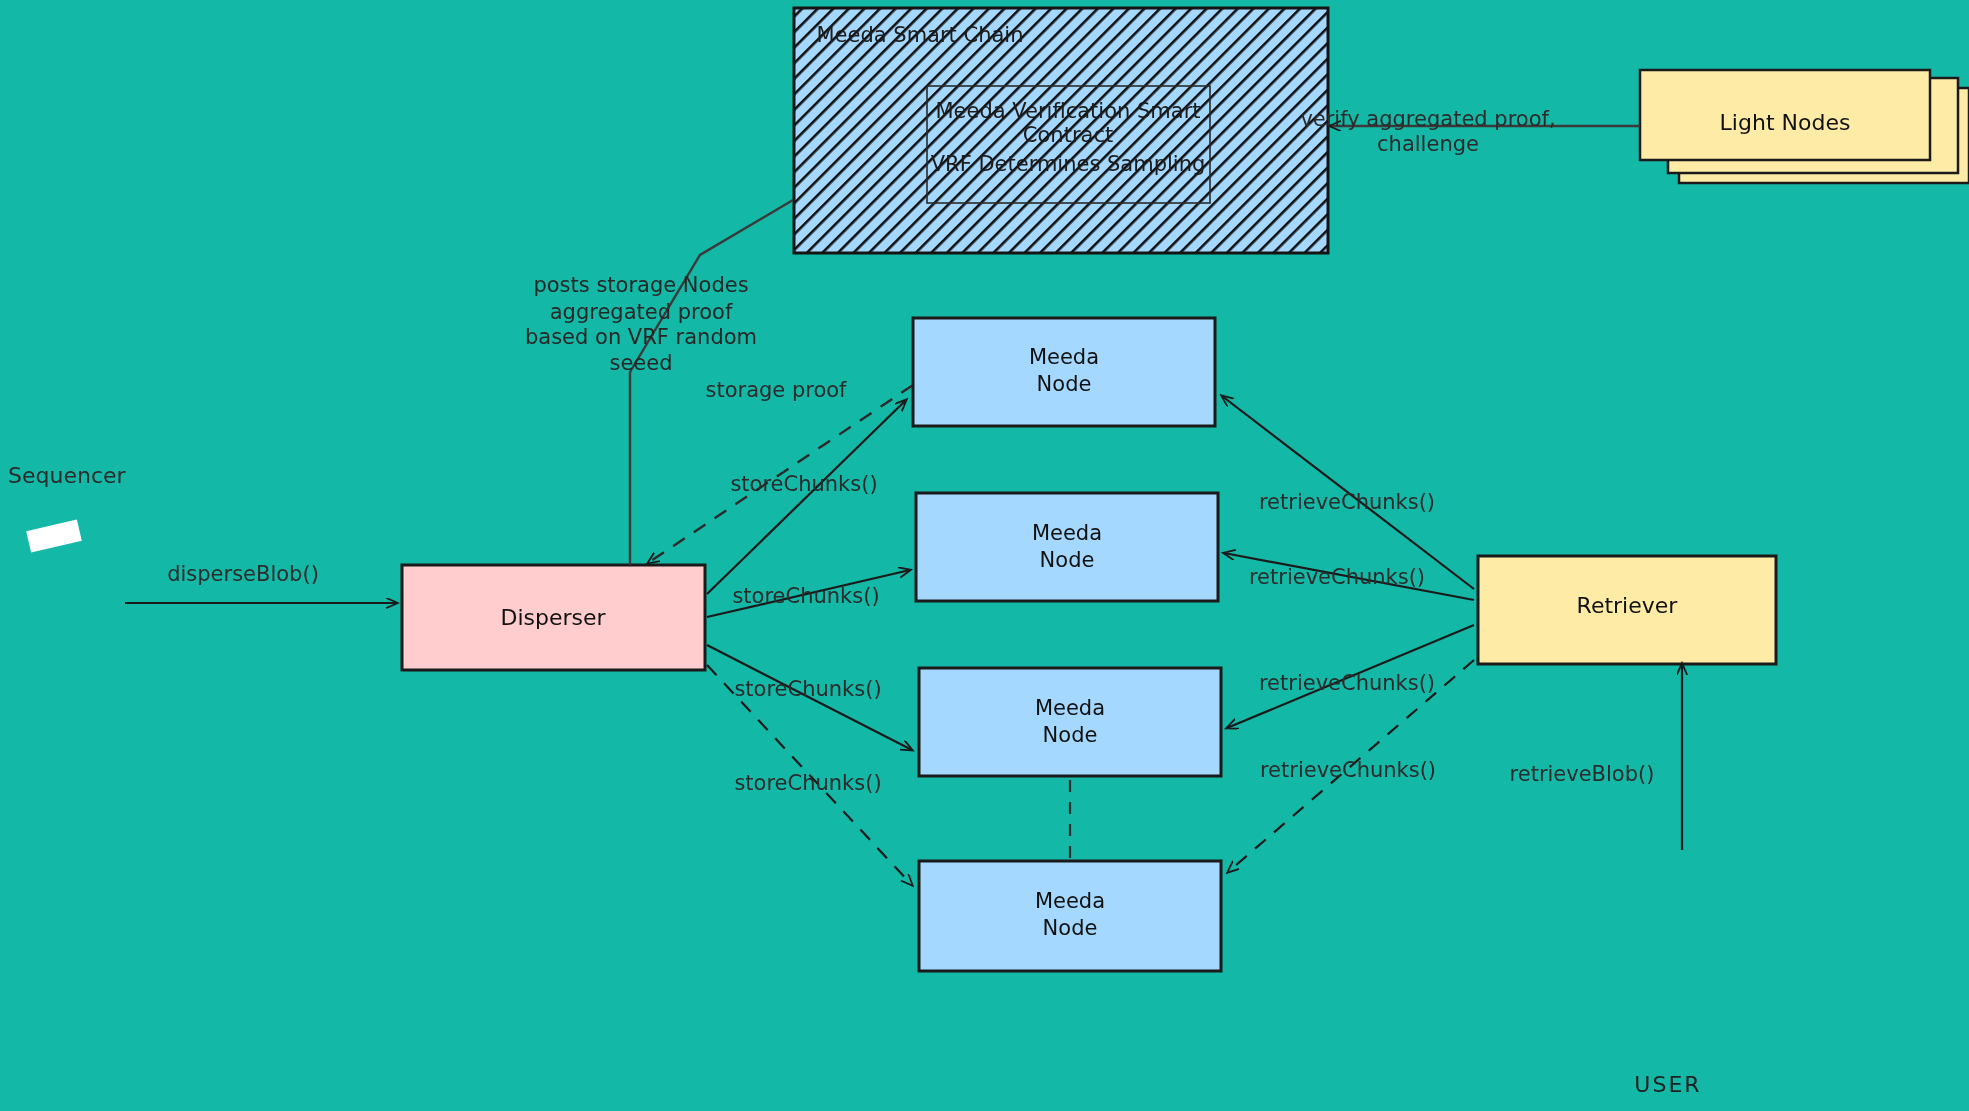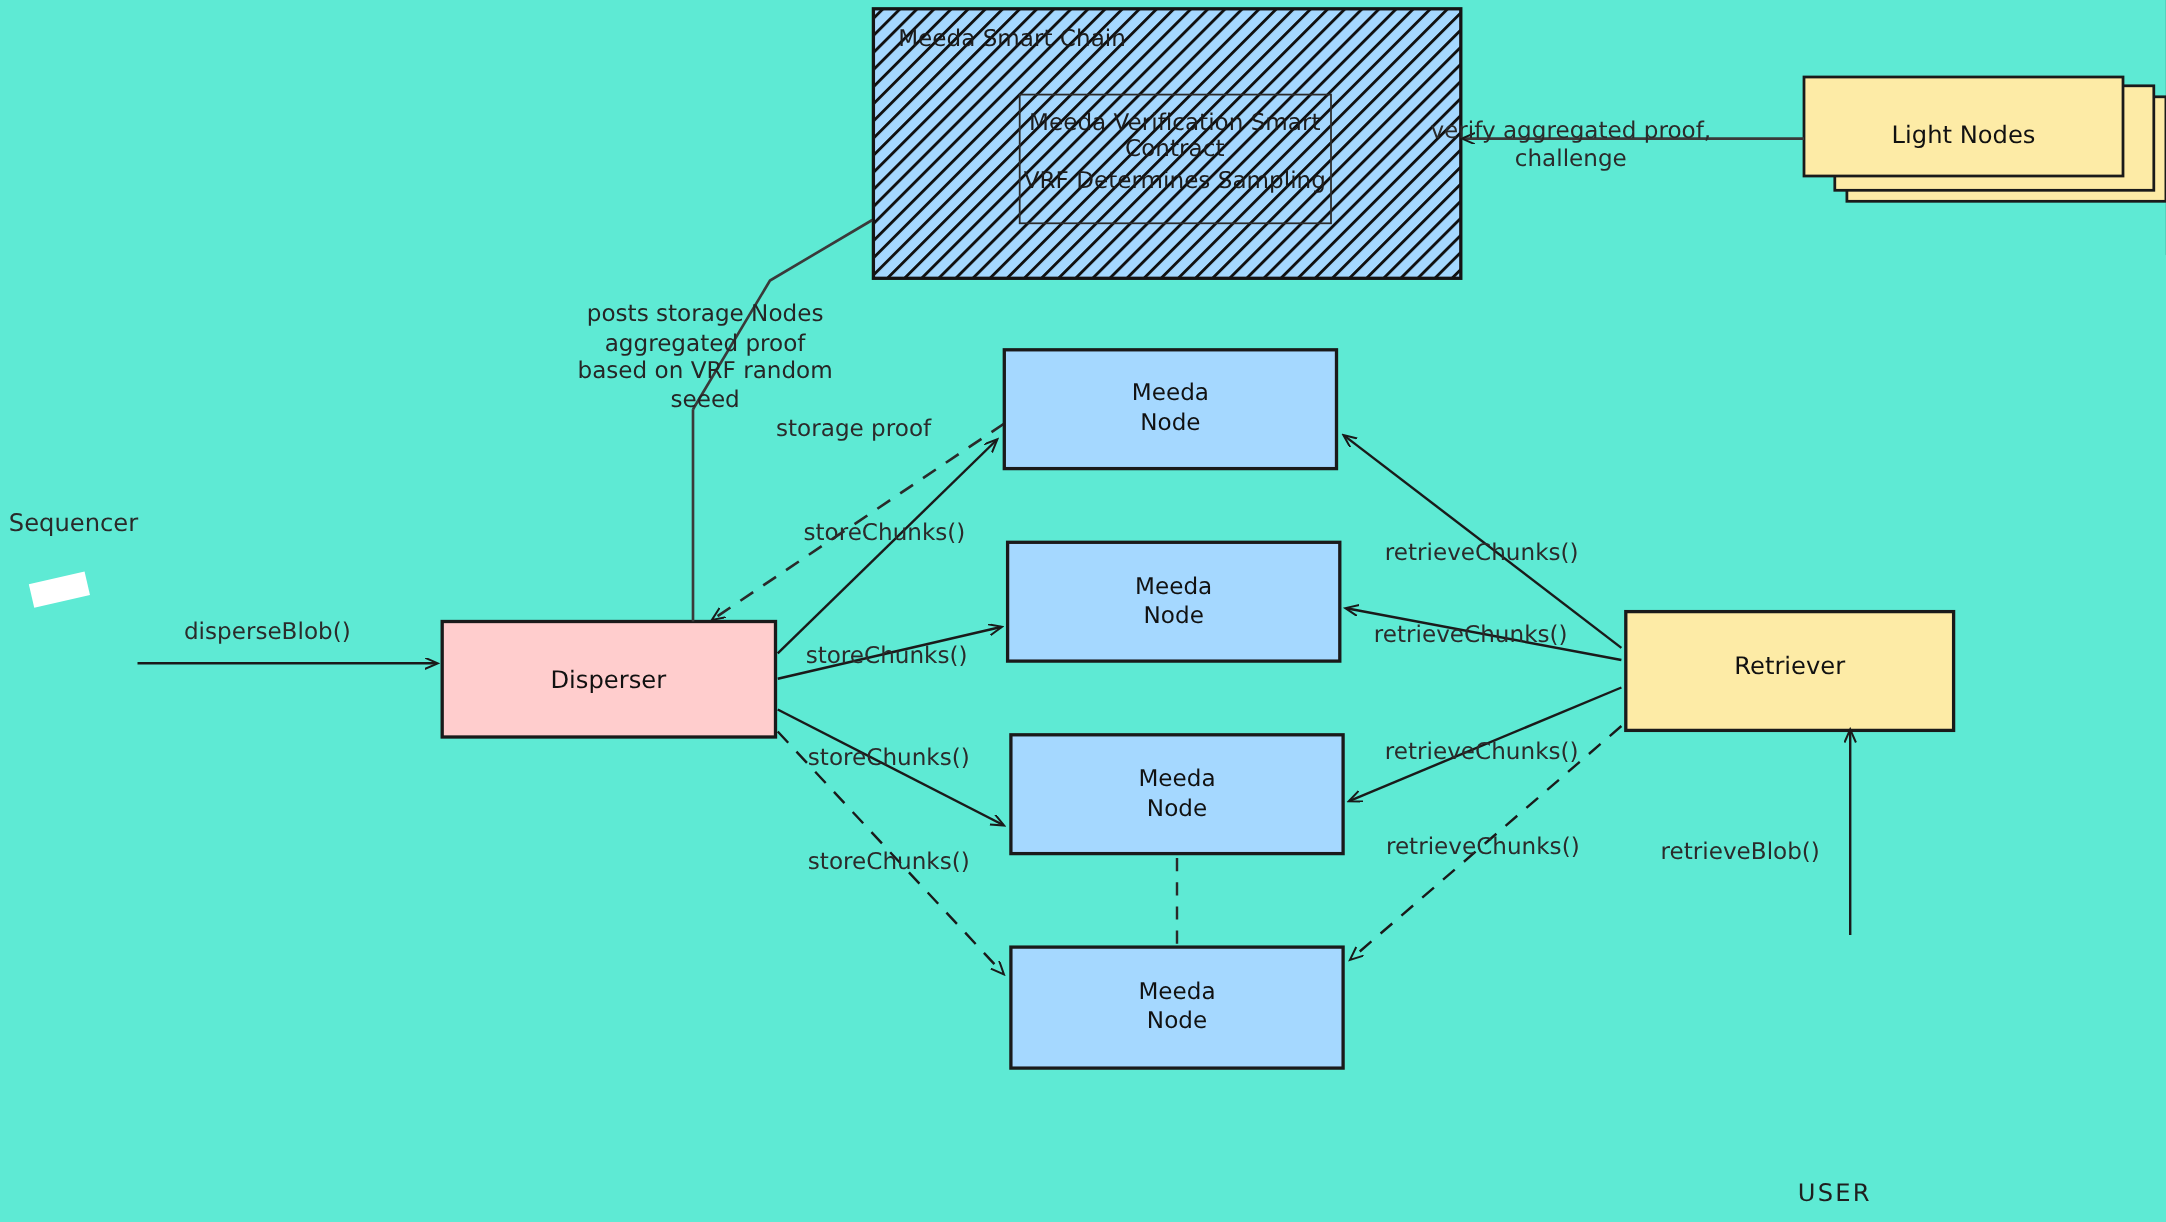--- a/index.html
+++ b/index.html
@@ -1,18 +1,18 @@
 <!DOCTYPE html>
 <html><head>
 <meta charset="utf-8">
 <style>
   html,body{margin:0;padding:0;background:#000;}
   body{width:1969px;height:1111px;overflow:hidden;
        font-family:"DejaVu Sans","Liberation Sans",sans-serif;}
-  #stage{position:relative;width:1969px;height:1111px;background:#5eead4;}
+  #stage{position:relative;width:1969px;height:1111px;background:#14b8a6;}
   svg#canvas{position:absolute;left:0;top:0;width:1969px;height:1111px;}
   .lbl{fill:#2b2b2b;font-family:"DejaVu Sans","Liberation Sans",sans-serif;
        font-size:21px;text-anchor:middle;dominant-baseline:middle;}
   .lbl.dim{fill:#262626;}
   .boxtxt{fill:#111;font-family:"DejaVu Sans","Liberation Sans",sans-serif;
           font-size:22px;text-anchor:middle;dominant-baseline:middle;}
   .boxtxt.sm{font-size:21px;}
   .hatchtxt{fill:#1c1c1c;font-size:21px;text-anchor:middle;dominant-baseline:middle;
             font-family:"DejaVu Sans","Liberation Sans",sans-serif;}
   .usertxt{fill:#1f1f1f;font-size:22px;text-anchor:middle;dominant-baseline:middle;

